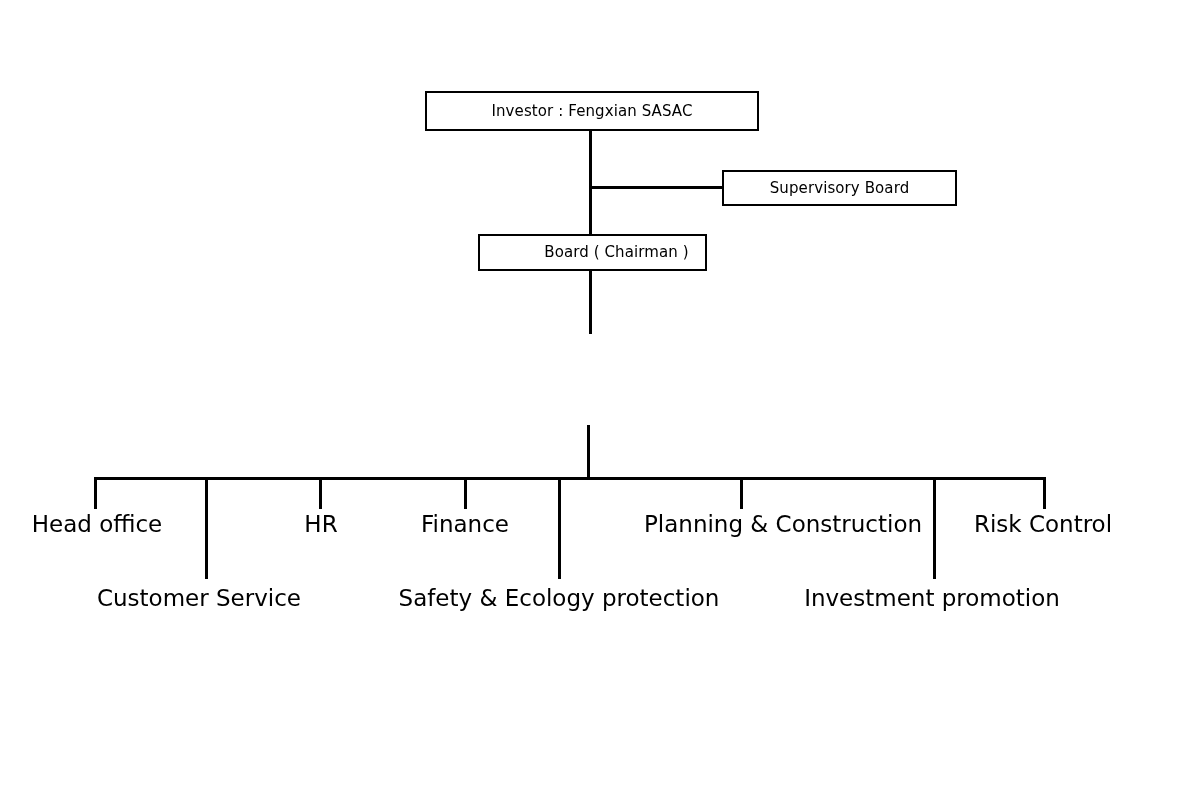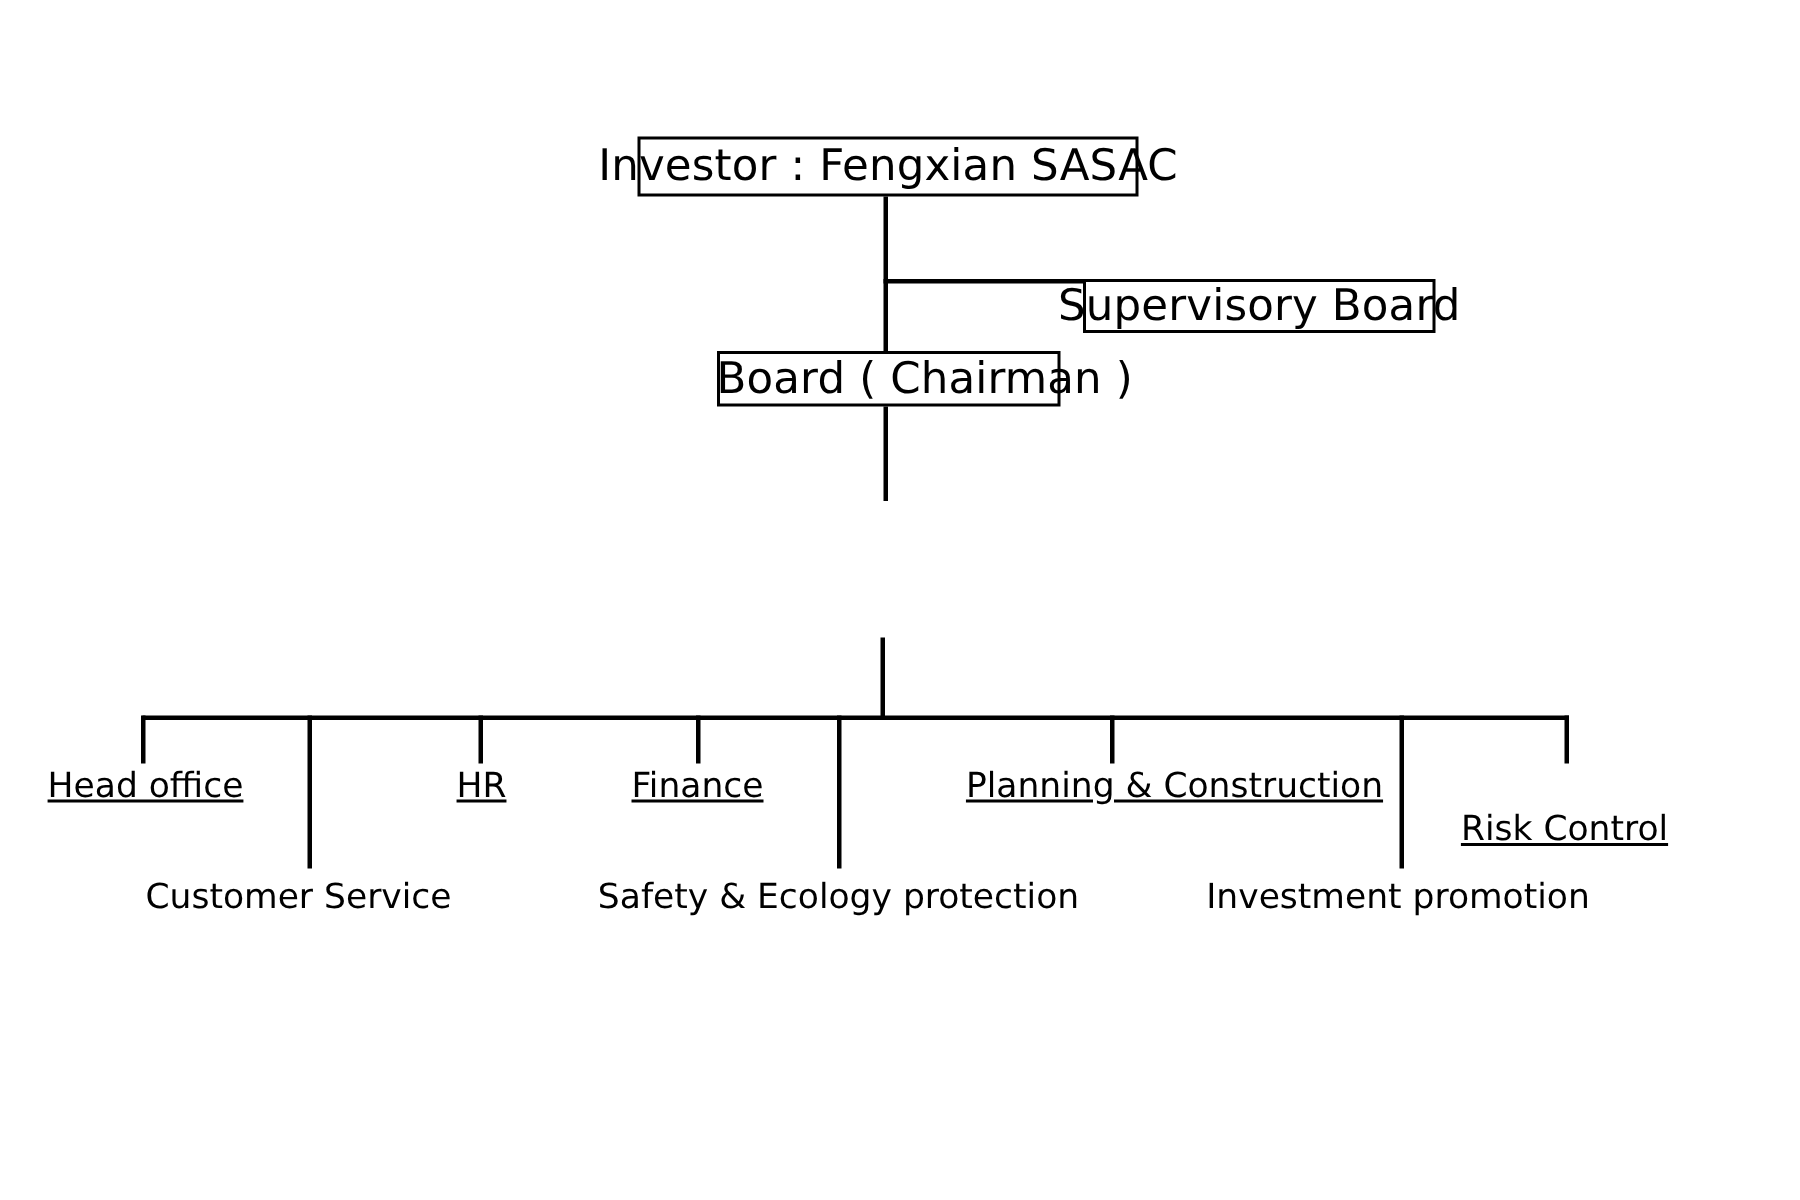--- a/index.html
+++ b/index.html
@@ -29,30 +29,30 @@
     flex-direction: column;
     align-items: center;
     justify-content: center;
     text-align: center;
     z-index: 3;
   }
   .node-box .node-line {
     display: block;
     white-space: nowrap;
     line-height: 1.22;
-    font-size: 29px;
+    font-size: 15px;
     letter-spacing: 0.1px;
   }
   #box-investor {
     left: 425px;  top: 91px;
     width: 334px; height: 40px;
   }
   #box-supervisory {
     left: 722px;  top: 170px;
-    width: 235px; height: 36px; margin-top: 16px;
+    width: 235px; height: 36px;
   }
   #box-board {
     left: 478px;  top: 234px;
     width: 229px; height: 37px; padding-left: 48px;
   }
   #box-chief {
     left: 488px;  top: 332px;
     width: 206px; height: 95px;
   }
   #box-chief .node-line { font-size: 22px; line-height: 1.36; }
@@ -96,21 +96,21 @@
 
   
   .dept-label {
     position: absolute;
     white-space: nowrap;
     font-size: 23px;
     line-height: 1;
     transform: translateX(-50%);
     z-index: 2;
   }
-  .dept-label.row-top    { top: 513px; text-decoration: underline; }
+  .dept-label.row-top    { top: 513px; }
   .dept-label.row-bottom { top: 587px; }
 </style>
 </head>
 <body>
 
 <div id="chart-root">
 
   <div class="vline" id="trunk-investor-board"></div>
   <div class="hline" id="link-supervisory"></div>
   <div class="vline" id="trunk-board-chief"></div>
@@ -139,16 +139,16 @@
       <div class="dept-label row-top" style="left: 321px;">HR</div>
       <div class="dept-stem short" style="left: 464px;"></div>
       <div class="dept-label row-top" style="left: 465px;">Finance</div>
       <div class="dept-stem long" style="left: 558px;"></div>
       <div class="dept-label row-bottom" style="left: 559px;">Safety &amp; Ecology protection</div>
       <div class="dept-stem short" style="left: 740px;"></div>
       <div class="dept-label row-top" style="left: 783px;">Planning &amp; Construction</div>
       <div class="dept-stem long" style="left: 933px;"></div>
       <div class="dept-label row-bottom" style="left: 932px;">Investment promotion</div>
       <div class="dept-stem short" style="left: 1043px;"></div>
-      <div class="dept-label row-top" style="left: 1043px; margin-top: 29px;">Risk Control</div>
+      <div class="dept-label row-top" style="left: 1043px;">Risk Control</div>
     </div>
 
 </div>
 
 </body></html>

